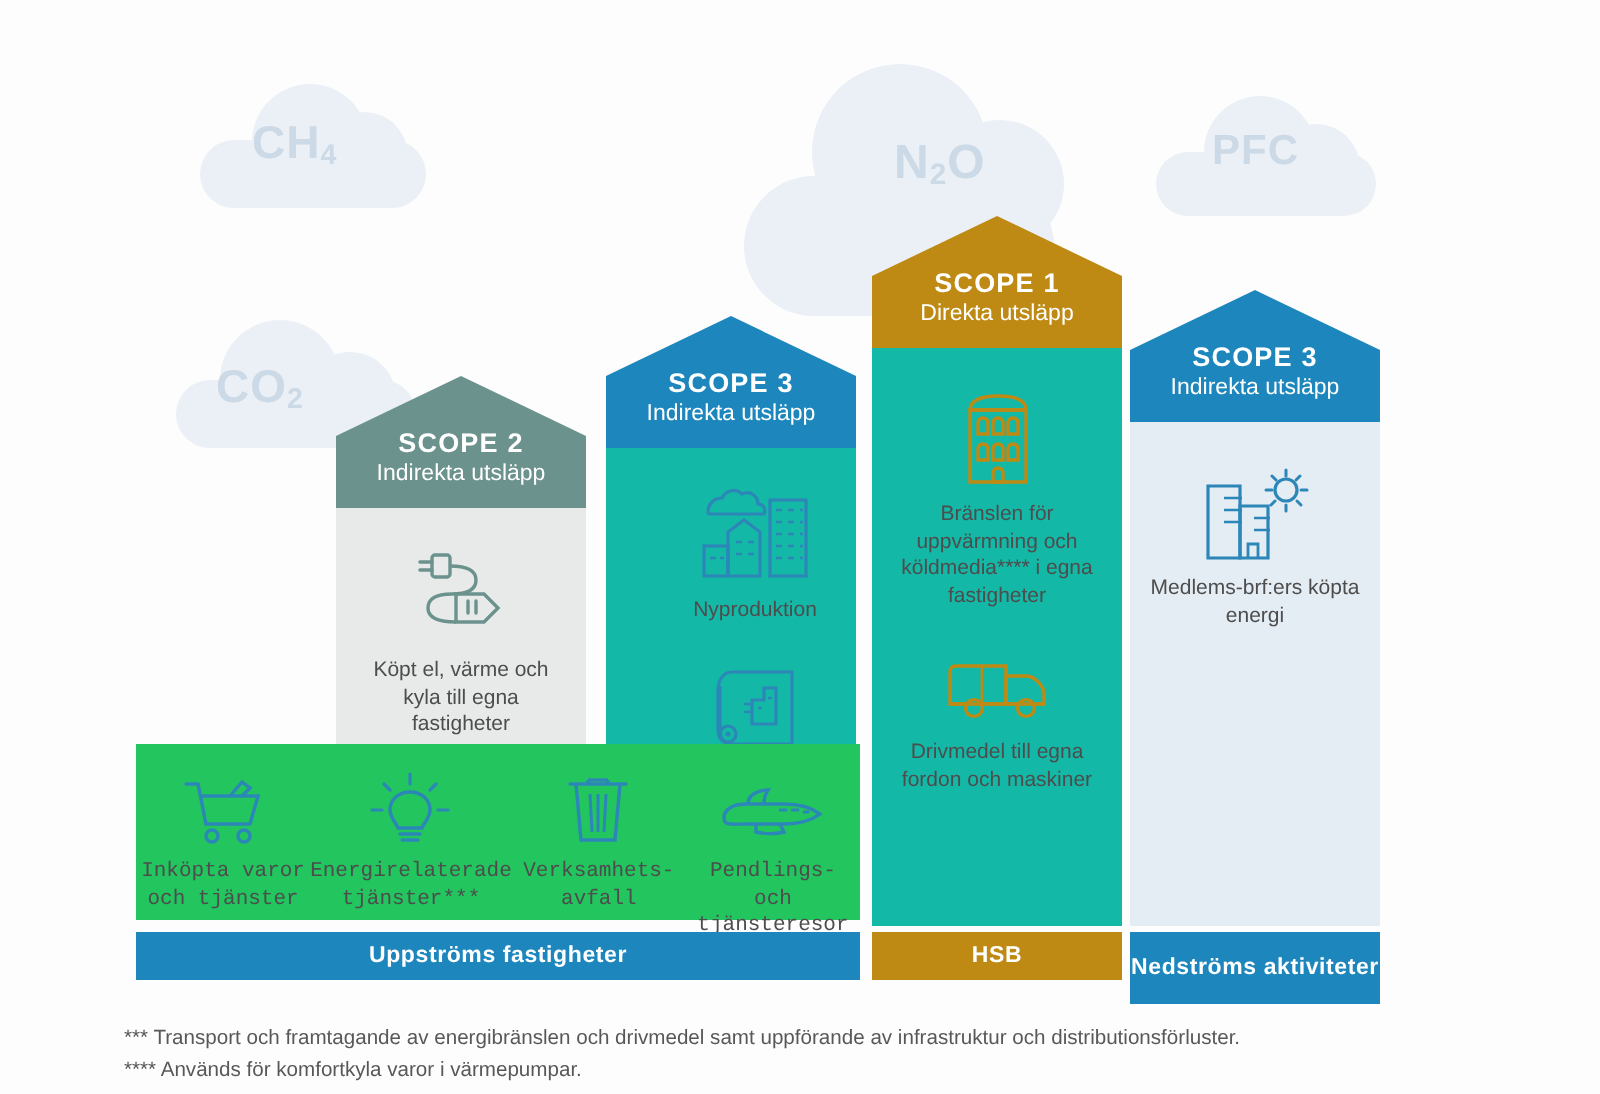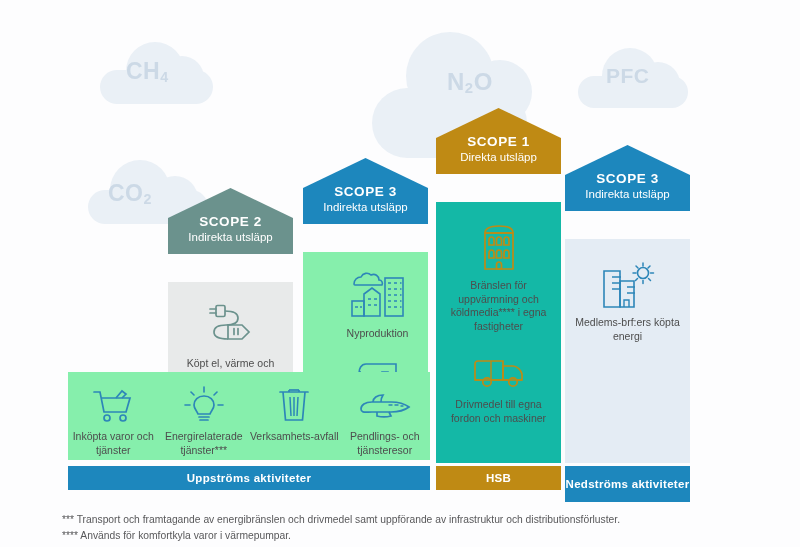--- a/index.html
+++ b/index.html
@@ -43,21 +43,20 @@
     position: relative;
     top: 3px;
   }
 
   
   .col {
     position: absolute;
     display: flex;
     flex-direction: column;
     align-items: center;
-    gap: 28px;
   }
   .roof {
     width: 100%;
     position: relative;
   }
   .roof svg { display: block; width: 100%; height: 100%; }
   .roof .roof-text {
     position: absolute;
     left: 0; right: 0;
     bottom: 9px;
@@ -85,22 +84,23 @@
     font-size: 10.5px;
     line-height: 13.5px;
     color: #4d4d4d;
     margin-top: 3px;
     padding: 0 8px;
   }
 
   
   #upstream-panel {
     position: absolute;
-    background: #86efac;
+    background: #22c55e;
     display: flex;
+    font-family: Liberation Mono, monospace;
   }
   #upstream-panel .up-item {
     flex: 1;
     text-align: center;
     padding-top: 10px;
   }
   #upstream-panel .up-item .ic {
     height: 42px; display: flex; align-items: flex-end; justify-content: center;
   }
   #upstream-panel .up-item .cap {
@@ -192,21 +192,21 @@
   <div class="col" style="left:303px; top:158px; width:125px; height:214px;">
     <div class="roof" style="height:66px;">
       <svg viewBox="0 0 125 66" preserveAspectRatio="none">
         <polygon points="0,30 62.5,0 125,30 125,66 0,66" fill="#1d87bd"></polygon>
       </svg>
       <div class="roof-text">
         <div class="t1">SCOPE 3</div>
         <div class="t2">Indirekta utsläpp</div>
       </div>
     </div>
-    <div class="body" style="background:#86efac;padding-left:24px;">
+    <div class="body" style="background:#14b8a6;padding-left:24px;">
       <div class="item">
         <div class="ic">
           <svg width="60" height="50" viewBox="0 0 60 50" fill="none" stroke="#2d86b8" stroke-width="1.6">
             <path d="M6 14 C6 10 9 7 13 7 C15 3 20 2 23 5 C27 3 31 6 31 10 C34 10 35 13 34 15 L7 15 C6 15 6 14 6 14 Z"></path>
             <rect x="37" y="8" width="18" height="38"></rect>
             <path d="M16 24 L24 18 L32 24 L32 46 L16 46 Z"></path>
             <rect x="4" y="31" width="12" height="15"></rect>
             <g stroke-width="1.3">
               <path d="M40 13 h3 M46 13 h3 M52 13 h1.5"></path>
               <path d="M40 19 h3 M46 19 h3 M52 19 h1.5"></path>
@@ -368,21 +368,21 @@
           <path d="M14 10 C14 6 18 3 24 3 C22 6 22 8 22 10"></path>
           <path d="M18 20 L18 24 C22 25 28 25 32 24 L30 20"></path>
           <path d="M30 13 h3 M36 13 h3 M42 14 h2" stroke-width="1.4" stroke-linecap="round"></path>
         </svg>
       </div>
       <div class="cap">Pendlings- och tjänsteresor</div>
     </div>
   </div>
 
   <div class="footer-bar" style="left:68px; top:466px; width:362px; height:24px; background:#1d87bd;">
-    <span>Uppströms aktiviteter</span>
+    <span>Uppströms fastigheter</span>
   </div>
   <div class="footer-bar" style="left:436px; top:466px; width:125px; height:24px; background:#bf8a14;">
     <span>HSB</span>
   </div>
   <div class="footer-bar" style="left:565px; top:466px; width:125px; height:36px; background:#1d87bd;">
     <span>Nedströms aktiviteter</span>
   </div>
 
   <div id="notes">
     <div>*** Transport och framtagande av energibränslen och drivmedel samt uppförande av infrastruktur och distributionsförluster.</div>

